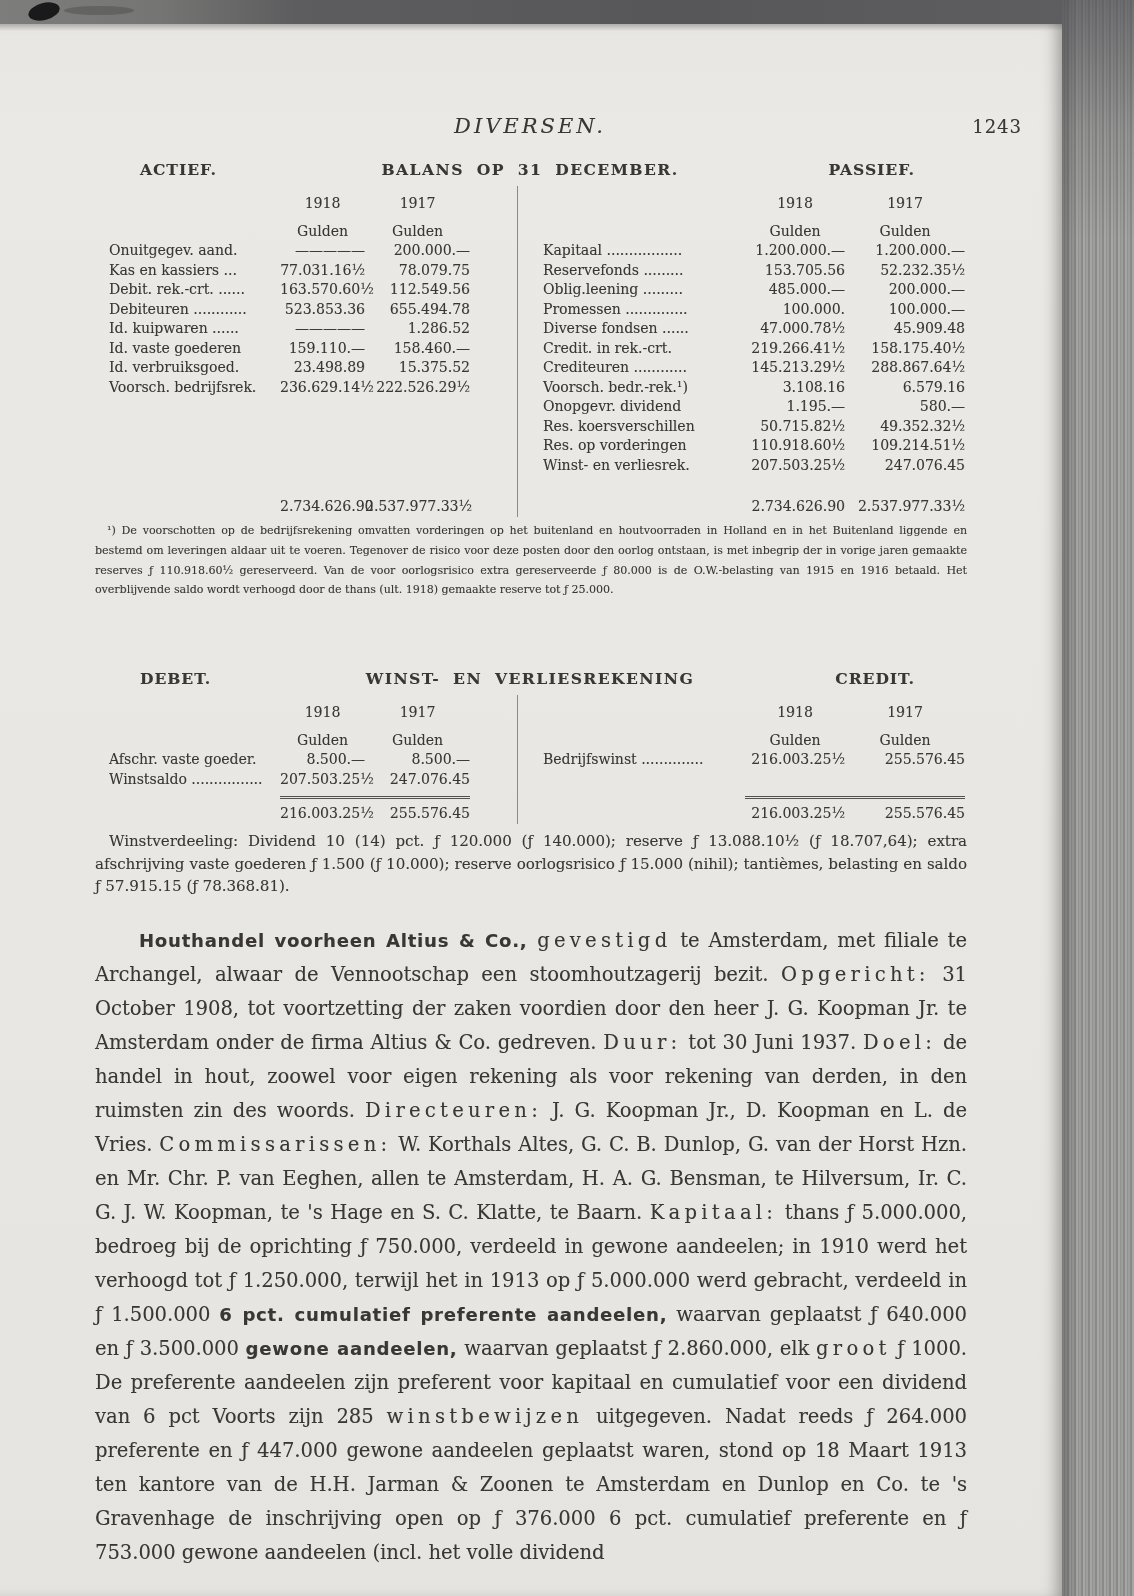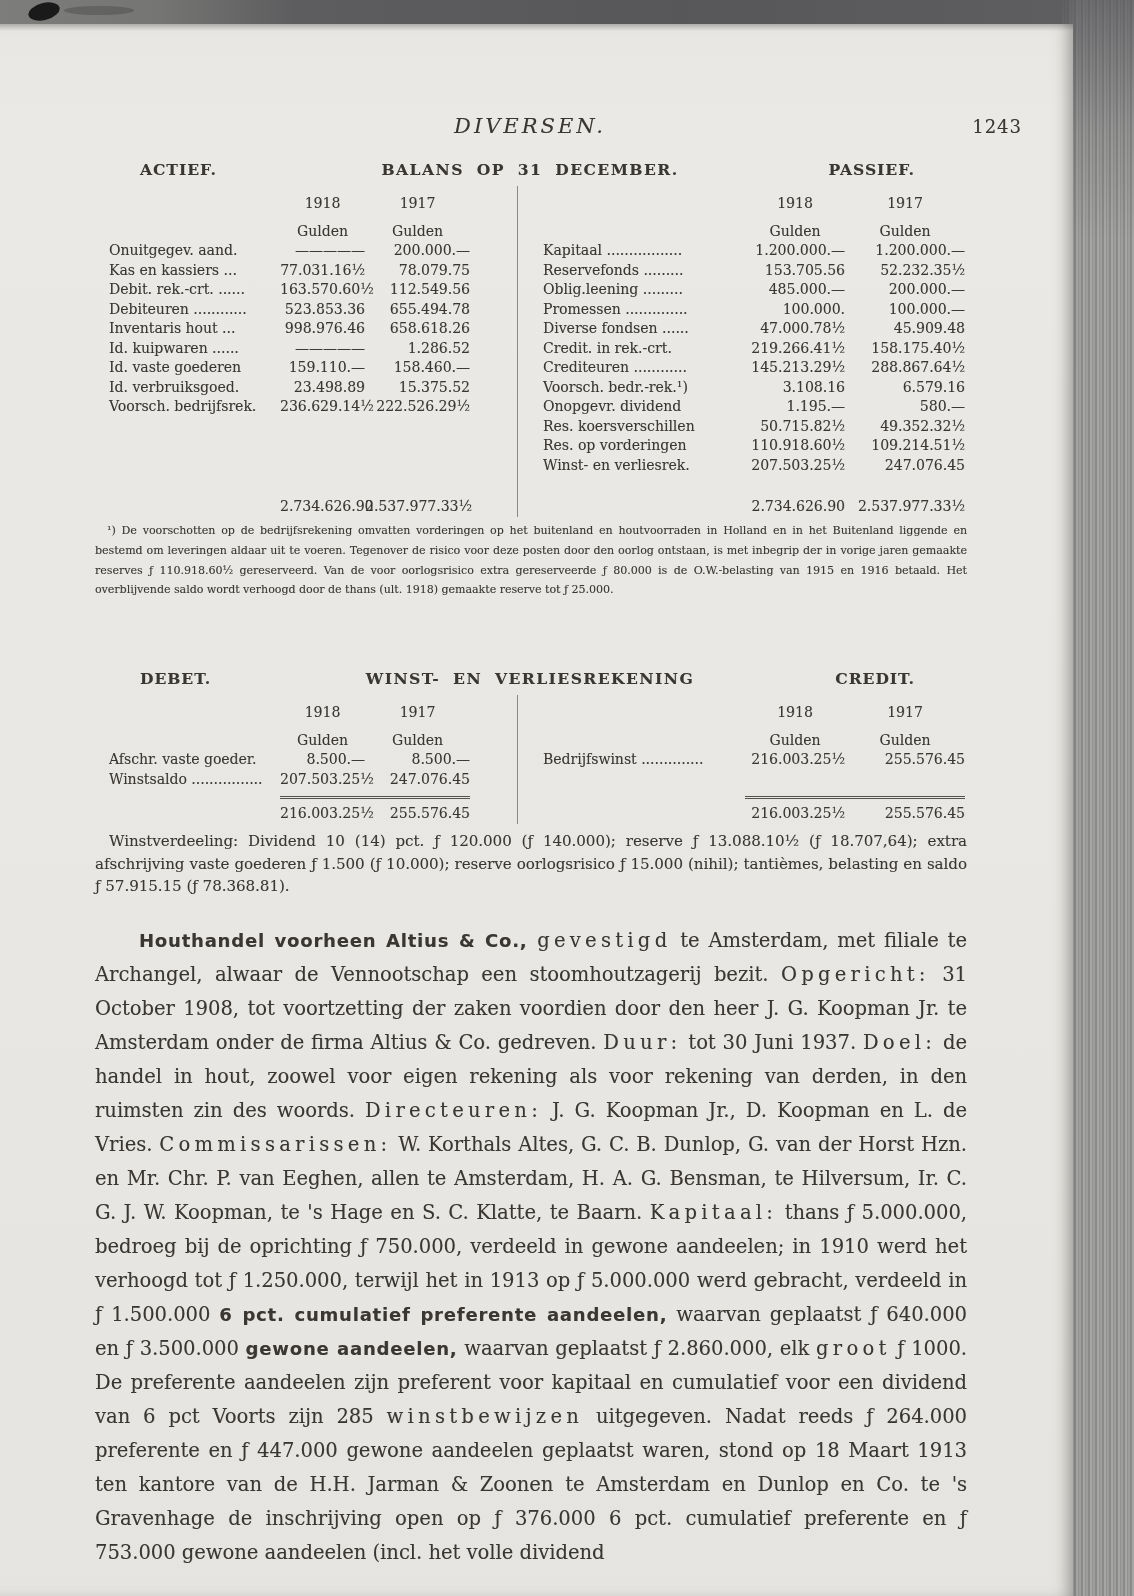--- a/index.html
+++ b/index.html
@@ -16,21 +16,21 @@
              background:repeating-linear-gradient(90deg,#a6a6a4 0 2px,#929290 2px 3px,#9e9e9c 3px 5px,#8a8a88 5px 7px);}
   .book-edge::before{content:'';position:absolute;inset:0;
              background:linear-gradient(180deg,rgba(80,80,85,.65),rgba(80,80,85,.2) 130px,rgba(0,0,0,0) 240px),
                         linear-gradient(90deg,rgba(58,58,56,.4),rgba(0,0,0,0) 16px);}
   .page{position:absolute;left:0;top:24px;width:1062px;height:1572px;
         background:linear-gradient(180deg,#e7e6e2,#eae9e5 6%,#e8e7e3 55%,#e5e4e0);
         box-shadow:inset -12px 0 16px -8px rgba(96,94,90,.6);}
   .page::before{content:'';position:absolute;top:0;left:0;right:0;height:7px;
         background:linear-gradient(180deg,rgba(70,70,68,.30),rgba(0,0,0,0));}
 
-  .ink{color:#3a3733;text-shadow:.3px .3px 0 rgba(58,55,50,.30);padding-left:11px;}
+  .ink{color:#3a3733;text-shadow:.3px .3px 0 rgba(58,55,50,.30);}
 
   
   .running-head{position:absolute;left:95px;top:90px;width:870px;height:26px;}
   .doc-title{display:block;text-align:center;font-style:italic;font-size:21px;letter-spacing:3px;}
   .page-num{position:absolute;right:-57px;top:2px;font-size:18px;letter-spacing:1px;}
 
   
   .sheet-head{position:relative;height:22px;font-weight:bold;font-size:15.5px;}
   .sheet-title{position:absolute;left:0;right:0;text-align:center;letter-spacing:1.5px;word-spacing:6px;}
   .side-label-l{position:absolute;left:45px;letter-spacing:1px;}
@@ -113,25 +113,20 @@
               <span class="lbl">Debit. rek.-crt. ......</span>
               <span class="num">163.570.60½</span>
               <span class="num">112.549.56</span>
             </div>
               <div class="grid-row">
               <span class="lbl">Debiteuren ............</span>
               <span class="num">523.853.36</span>
               <span class="num">655.494.78</span>
             </div>
               <div class="grid-row">
-              <span class="lbl">Inventaris hout ...</span>
-              <span class="num">998.976.46</span>
-              <span class="num">658.618.26</span>
-            </div>
-              <div class="grid-row">
               <span class="lbl">Id. kuipwaren ......</span>
               <span class="num">—————</span>
               <span class="num">1.286.52</span>
             </div>
               <div class="grid-row">
               <span class="lbl">Id. vaste goederen</span>
               <span class="num">159.110.—</span>
               <span class="num">158.460.—</span>
             </div>
               <div class="grid-row">

